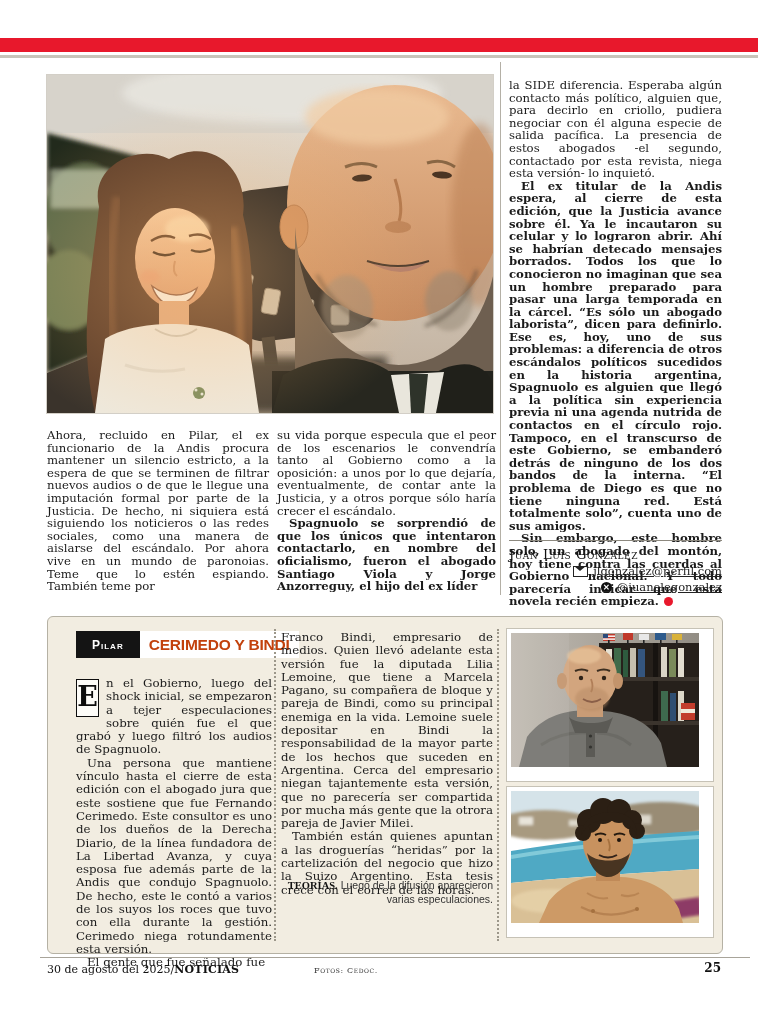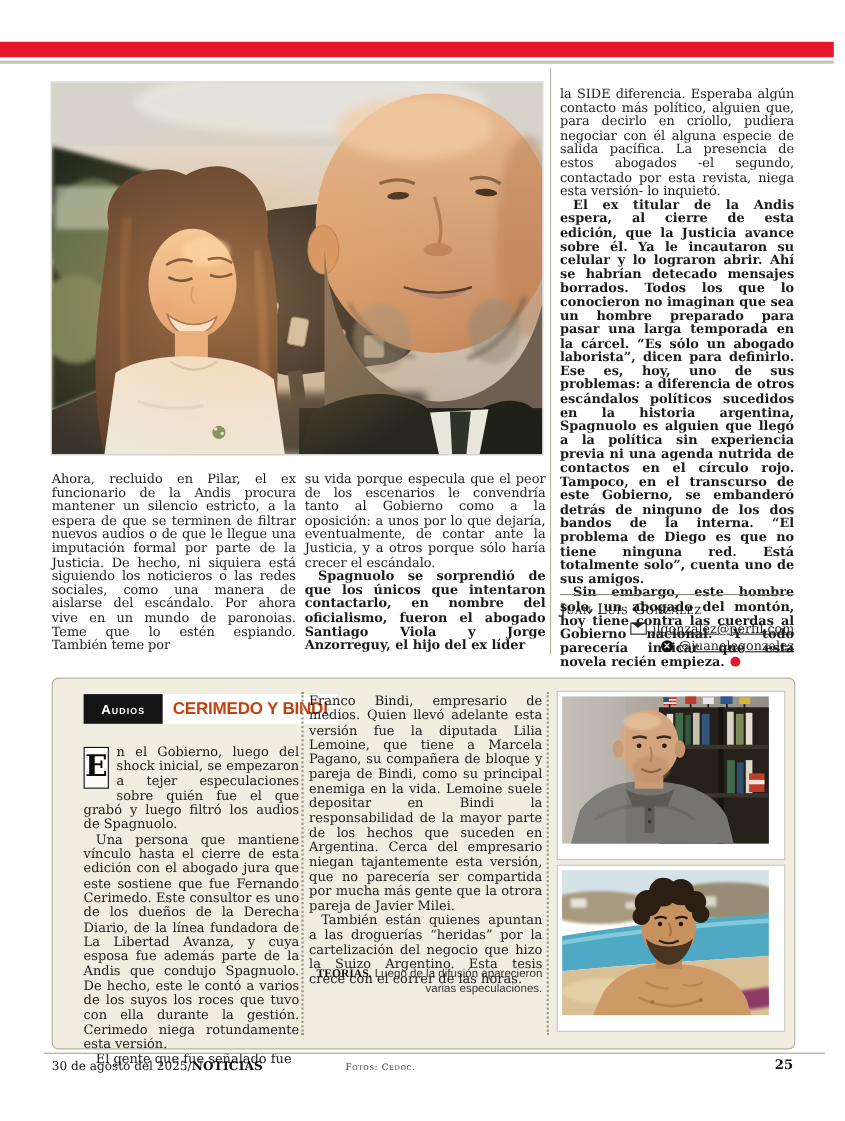--- a/index.html
+++ b/index.html
@@ -201,21 +201,21 @@
       <span>jlgonzalez@perfil.com</span>
     </div>
     <div class="byline-row">
       <span class="x-icon">✕</span>
       <span>@juanelegonzalez</span>
     </div>
   </div>
 
   <div class="abs audios-box">
     <div class="box-head">
-      <div class="tag-black">Audios</div>
+      <div class="tag-black">Pilar</div>
       <div class="tag-white">CERIMEDO Y BINDI</div>
     </div>
 
     <div class="box-colA boxcol">
       <p><span class="dropcap">E</span><span>n el Gobierno, luego del shock inicial, se empezaron a tejer especulaciones sobre quién fue el que grabó y luego filtró los audios de Spagnuolo.</span></p>
       <p class="indent">Una persona que mantiene vínculo hasta el cierre de esta edición con el abogado jura que este sostiene que fue Fernando Cerimedo. Este consultor es uno de los dueños de la Derecha Diario, de la línea fundadora de La Libertad Avanza, y cuya esposa fue además parte de la Andis que condujo Spagnuolo. De hecho, este le contó a varios de los suyos los roces que tuvo con ella durante la gestión. Cerimedo niega rotundamente esta versión.</p>
       <p class="indent">El gente que fue señalado fue</p>
     </div>
 
     <div class="dot-rule d1"></div>

